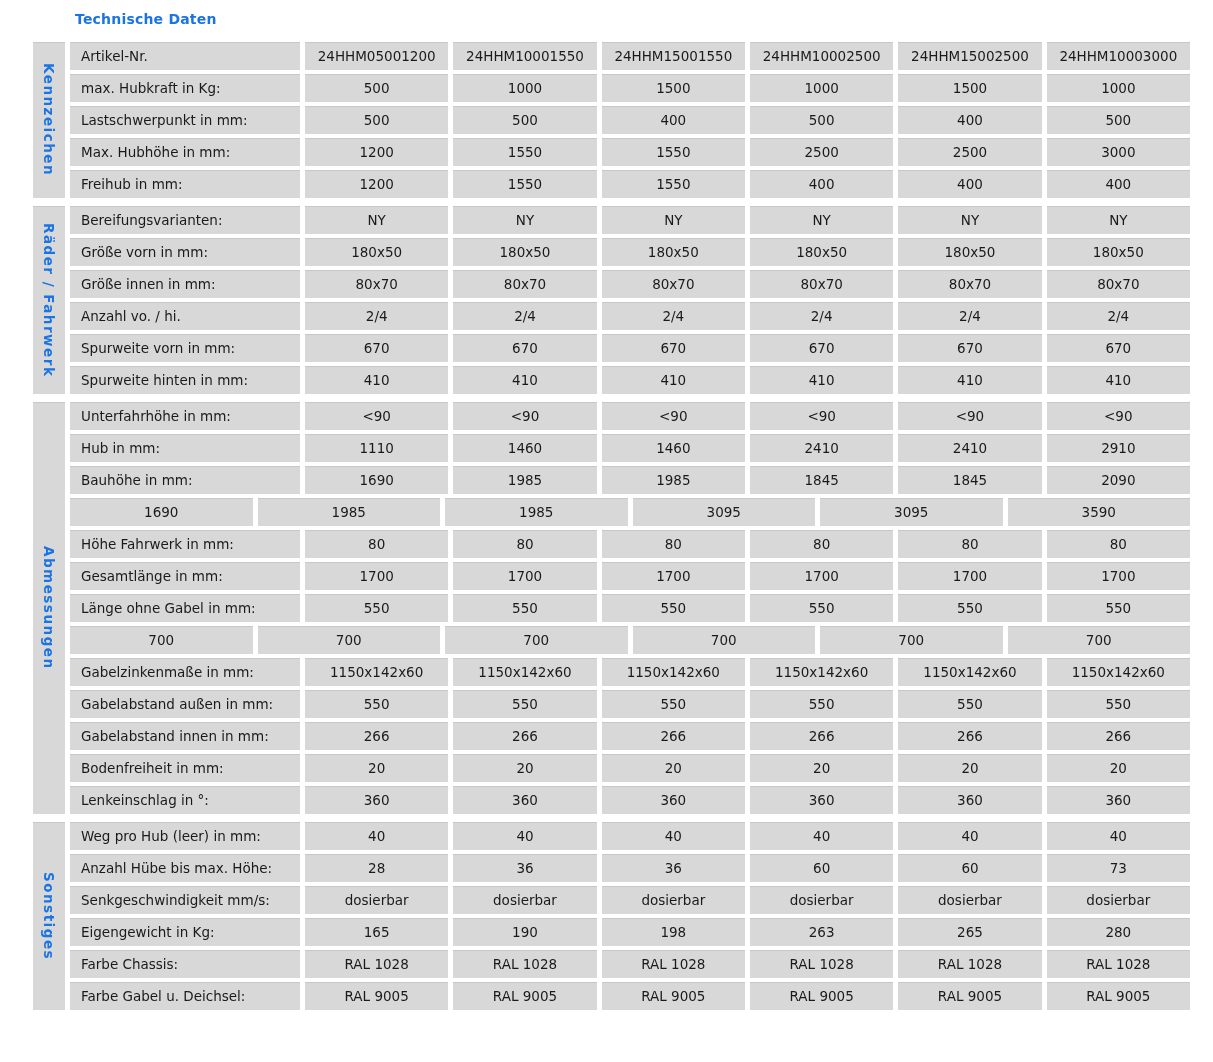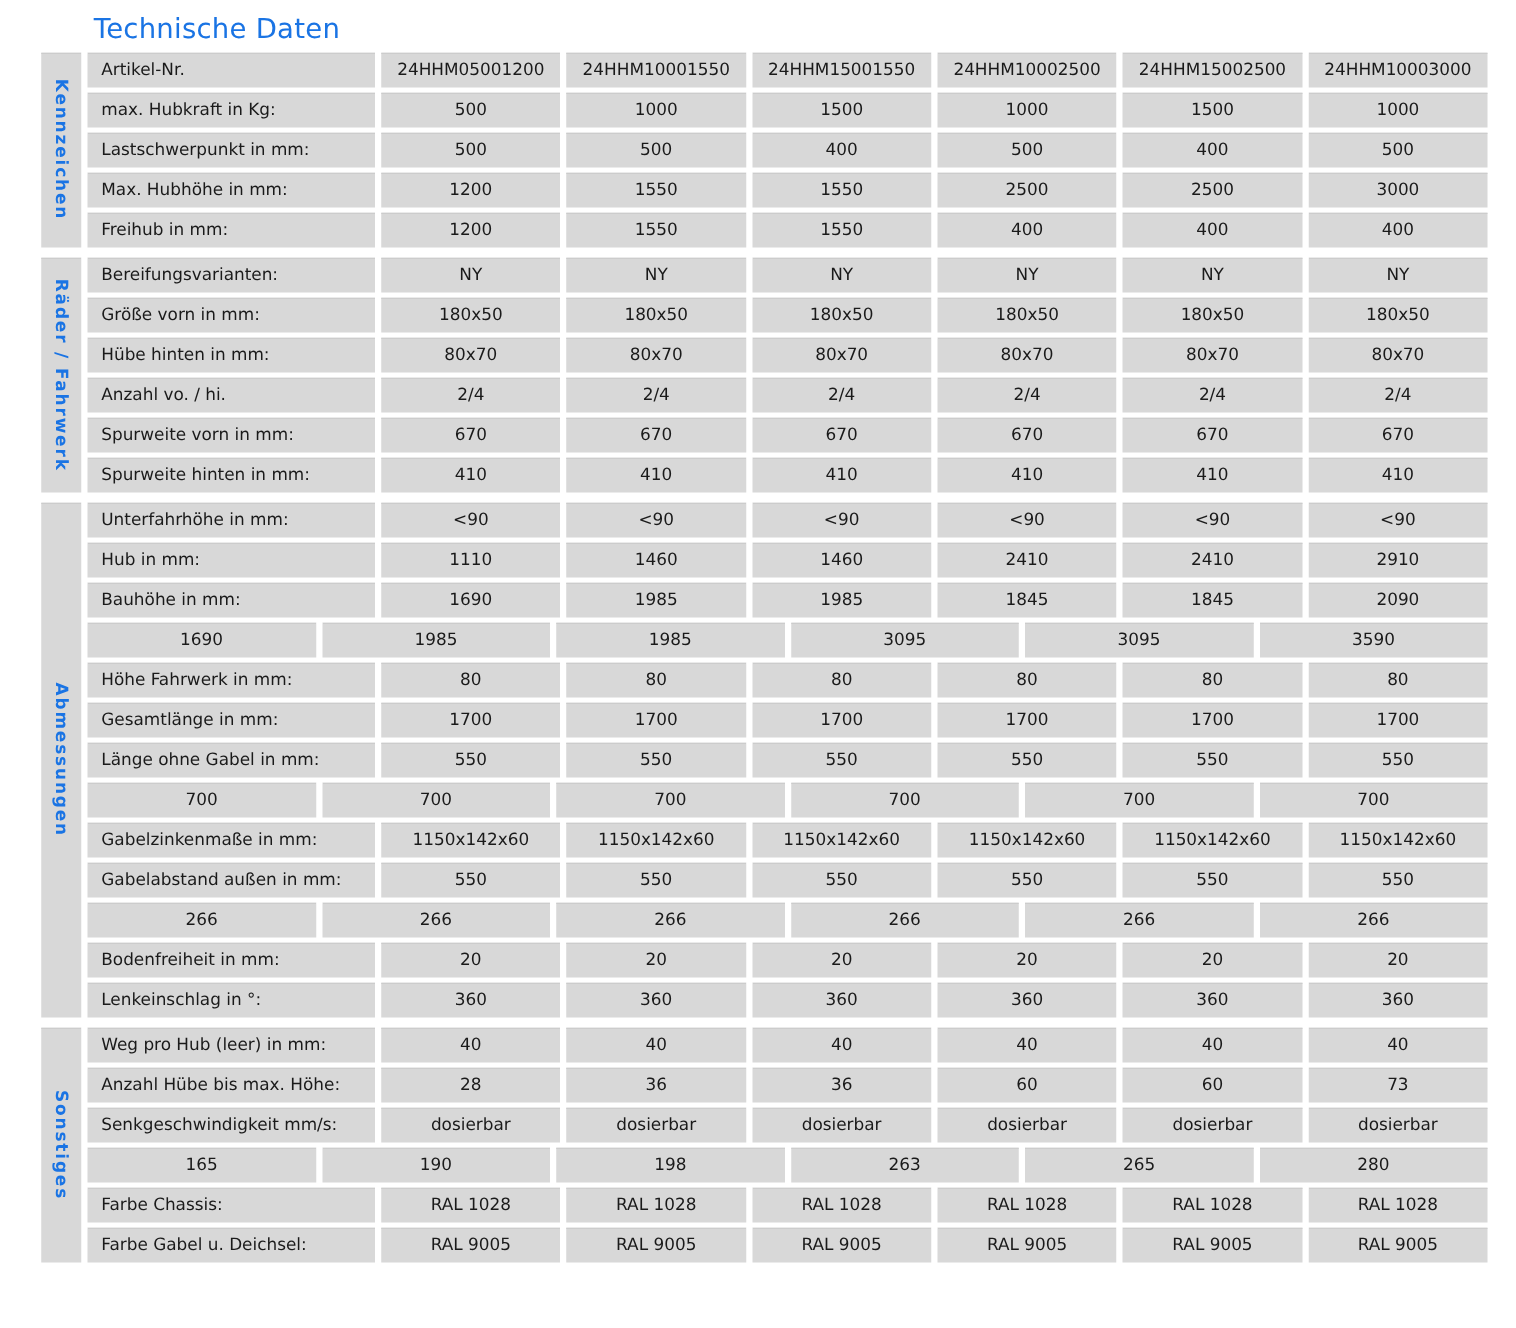--- a/index.html
+++ b/index.html
@@ -6,21 +6,21 @@
   body{
     width:1213px;height:1062px;
     background:#ffffff;
     font-family:"DejaVu Sans","Liberation Sans",sans-serif;
     color:var(--text,#1a1a1a);
     overflow:hidden;
   }
   .page{position:relative;width:1213px;height:1062px;}
   .title{
     position:absolute;left:75px;top:11px;
-    font-size:22px;font-weight:normal;
+    font-size:14px;font-weight:bold;
     color:var(--accent,#1a74e4);
     letter-spacing:0.2px;
   }
   .spec-table{
     position:absolute;left:33px;top:42px;width:1157px;
     display:flex;flex-direction:column;gap:8px;
   }
   .section{display:flex;gap:5px;}
   .band{
     width:32px;flex:none;
@@ -122,21 +122,21 @@
           <div class="row">
             <div class="cell label-cell">Größe vorn in mm:</div>
             <div class="cell data-cell">180x50</div>
             <div class="cell data-cell">180x50</div>
             <div class="cell data-cell">180x50</div>
             <div class="cell data-cell">180x50</div>
             <div class="cell data-cell">180x50</div>
             <div class="cell data-cell">180x50</div>
           </div>
           <div class="row">
-            <div class="cell label-cell">Hübe hinten in mm:</div>
+            <div class="cell label-cell">Größe innen in mm:</div>
             <div class="cell data-cell">80x70</div>
             <div class="cell data-cell">80x70</div>
             <div class="cell data-cell">80x70</div>
             <div class="cell data-cell">80x70</div>
             <div class="cell data-cell">80x70</div>
             <div class="cell data-cell">80x70</div>
           </div>
           <div class="row">
             <div class="cell label-cell">Anzahl vo. / hi.</div>
             <div class="cell data-cell">2/4</div>
@@ -253,20 +253,21 @@
           <div class="row">
             <div class="cell label-cell">Gabelabstand außen in mm:</div>
             <div class="cell data-cell">550</div>
             <div class="cell data-cell">550</div>
             <div class="cell data-cell">550</div>
             <div class="cell data-cell">550</div>
             <div class="cell data-cell">550</div>
             <div class="cell data-cell">550</div>
           </div>
           <div class="row">
+            <div class="cell label-cell">Gabelabstand innen in mm:</div>
             <div class="cell data-cell">266</div>
             <div class="cell data-cell">266</div>
             <div class="cell data-cell">266</div>
             <div class="cell data-cell">266</div>
             <div class="cell data-cell">266</div>
             <div class="cell data-cell">266</div>
           </div>
           <div class="row">
             <div class="cell label-cell">Bodenfreiheit in mm:</div>
             <div class="cell data-cell">20</div>
@@ -313,20 +314,21 @@
           <div class="row">
             <div class="cell label-cell">Senkgeschwindigkeit mm/s:</div>
             <div class="cell data-cell">dosierbar</div>
             <div class="cell data-cell">dosierbar</div>
             <div class="cell data-cell">dosierbar</div>
             <div class="cell data-cell">dosierbar</div>
             <div class="cell data-cell">dosierbar</div>
             <div class="cell data-cell">dosierbar</div>
           </div>
           <div class="row">
+            <div class="cell label-cell">Eigengewicht in Kg:</div>
             <div class="cell data-cell">165</div>
             <div class="cell data-cell">190</div>
             <div class="cell data-cell">198</div>
             <div class="cell data-cell">263</div>
             <div class="cell data-cell">265</div>
             <div class="cell data-cell">280</div>
           </div>
           <div class="row">
             <div class="cell label-cell">Farbe Chassis:</div>
             <div class="cell data-cell">RAL 1028</div>

